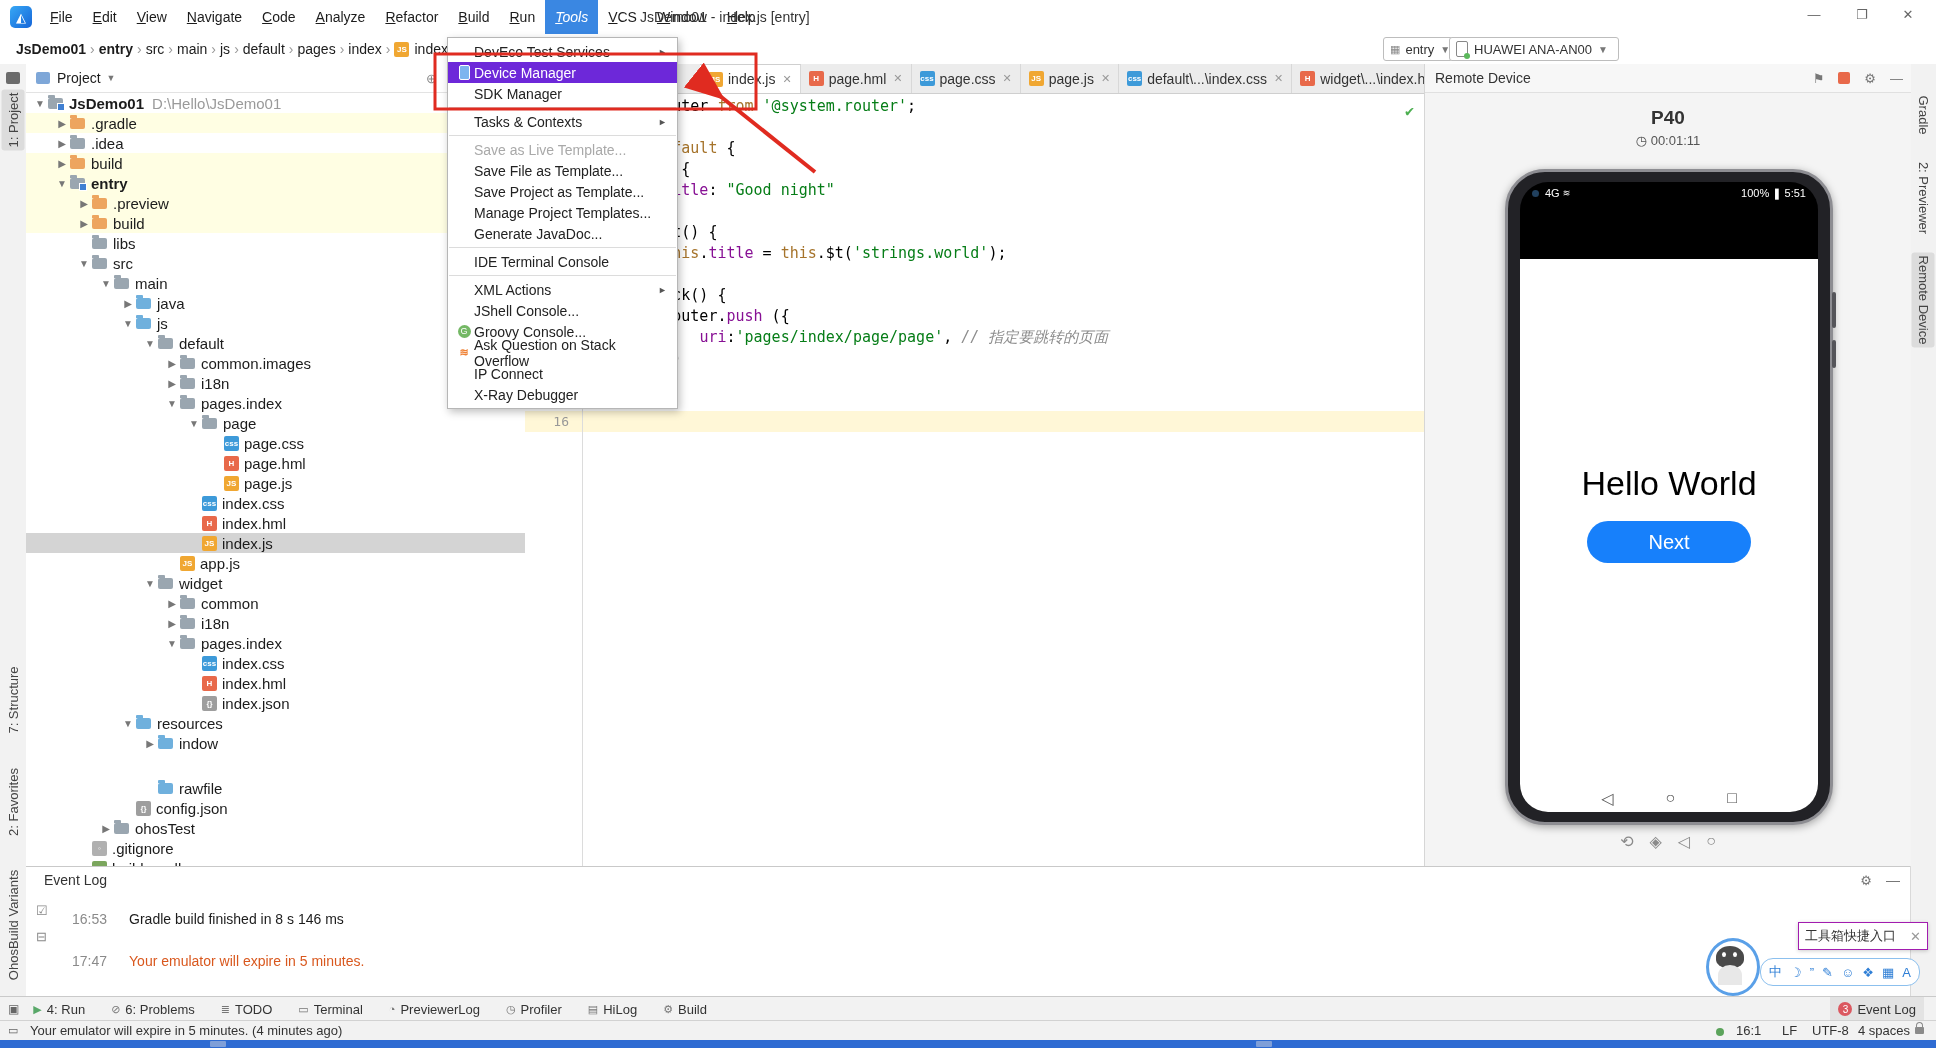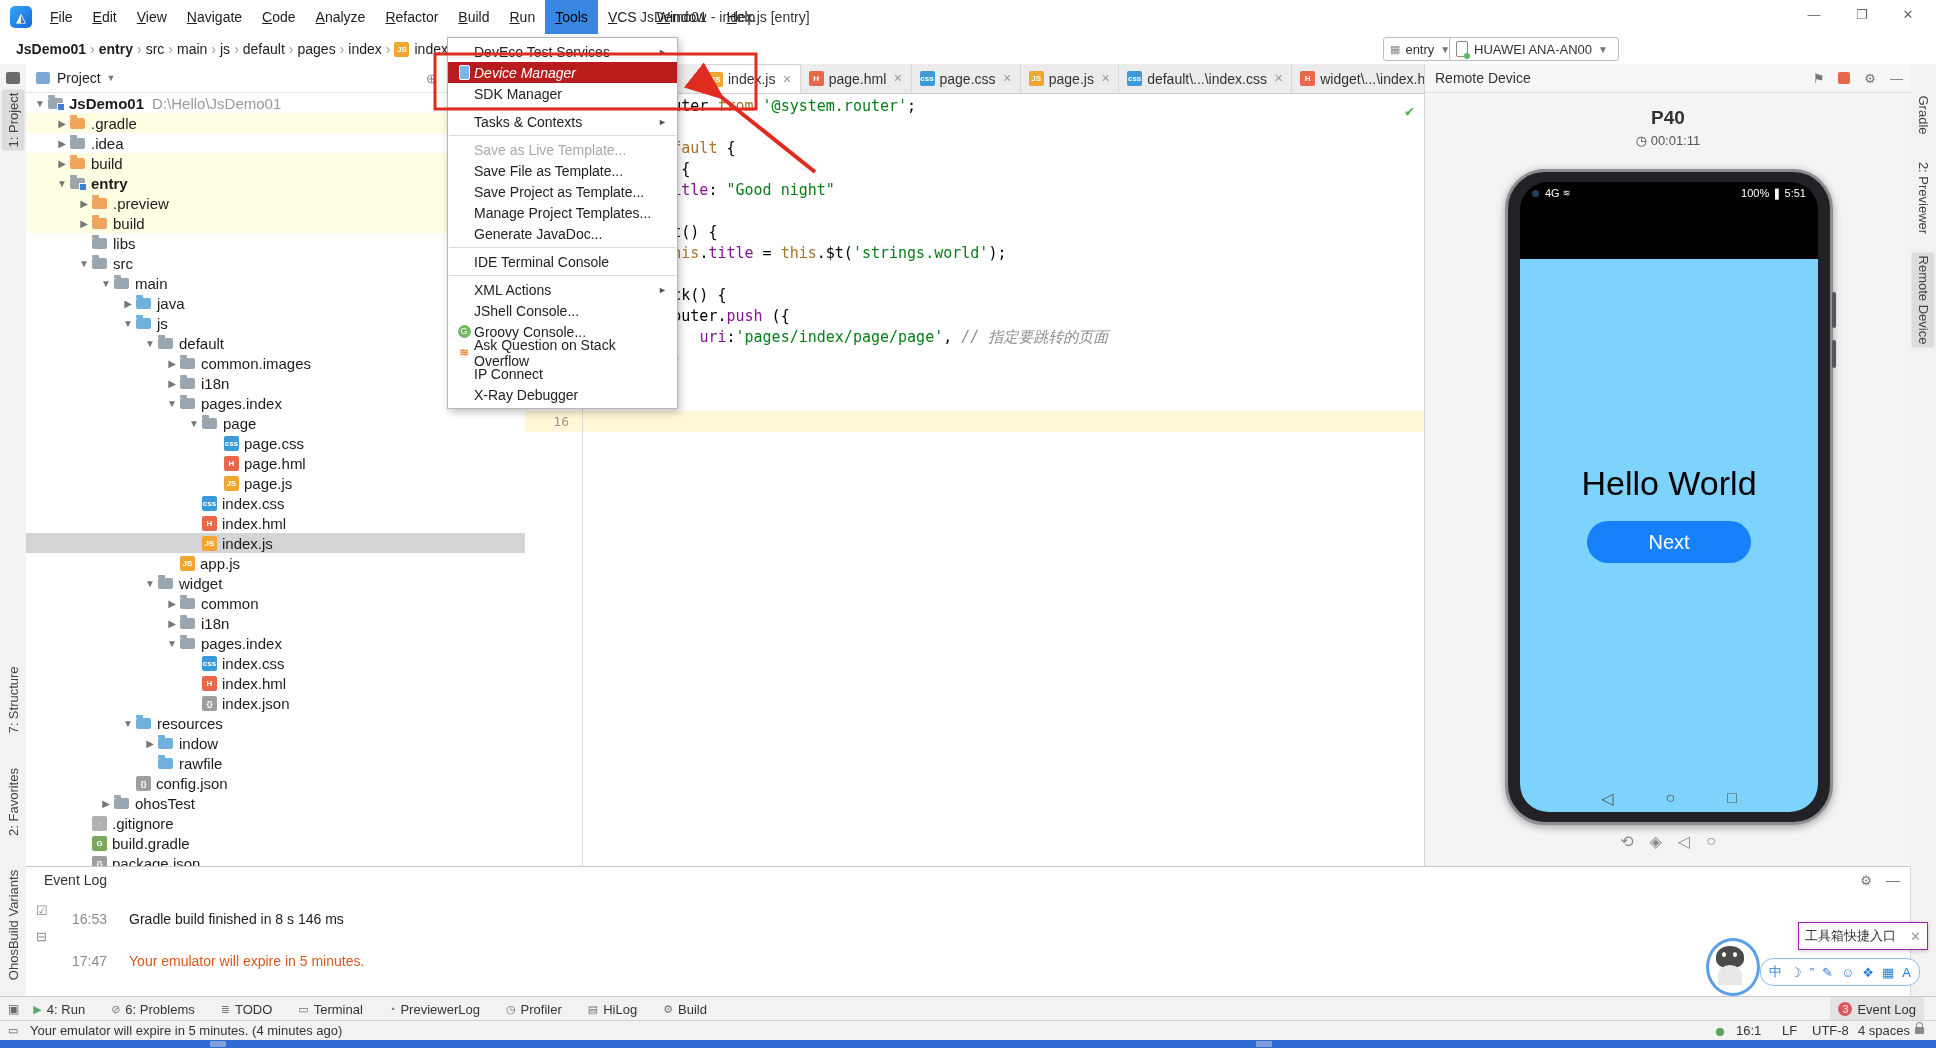--- a/index.html
+++ b/index.html
@@ -2,21 +2,21 @@
 <html><head>
 <meta charset="utf-8">
 <style>
   html,body{margin:0;padding:0;background:#555;}
   #app{position:relative;width:1936px;height:1048px;background:#f2f2f2;overflow:hidden;
        font-family:"Liberation Sans",sans-serif;font-size:14px;color:#1c1c1c;}
   
   #titlebar{position:absolute;left:0;top:0;width:1936px;height:34px;background:#fff;border-bottom:1px solid #d6d6d6;display:flex;align-items:center;}
   #logo{width:22px;height:22px;margin:0 8px 0 10px;border-radius:5px;background:linear-gradient(135deg,#37a8f5,#1565d8);color:#fff;font-size:13px;display:flex;align-items:center;justify-content:center;}
   .menu-item{padding:0 10px;height:34px;line-height:34px;cursor:default;}
-  .menu-item.active{background:#3a87e2;color:#000000;}
+  .menu-item.active{background:#3a87e2;color:#ffffff;font-style:italic;}
   #win-title{position:absolute;left:640px;top:0;height:34px;line-height:34px;color:#333;}
   .winbtn{position:absolute;top:0;width:44px;height:30px;text-align:center;line-height:30px;color:#666;font-size:13px;}
   
   #subbar{position:absolute;left:0;top:34px;width:1936px;height:30px;background:#fff;border-bottom:1px solid #d6d6d6;}
   #breadcrumb{position:absolute;left:16px;top:0;height:30px;display:flex;align-items:center;white-space:nowrap;}
   .crumb{margin-right:4px;} .crumb.b{font-weight:bold;}
   .crumb-sep{color:#999;margin-right:4px;}
   .combo{position:absolute;top:3px;height:22px;border:1px solid #bdbdbd;border-radius:3px;background:#fff;display:flex;align-items:center;padding:0 6px;font-size:13px;color:#333;}
   .combo .arr{margin-left:6px;color:#777;font-size:10px;}
   .fbadge{display:inline-flex;align-items:center;justify-content:center;width:15px;height:15px;border-radius:2px;color:#fff;font-size:8px;font-weight:bold;margin-right:5px;flex:0 0 auto;}
@@ -52,37 +52,37 @@
   .lno{position:absolute;left:0;width:44px;text-align:right;color:#999;font-size:13px;}
   .fold{position:absolute;left:46px;color:#888;font-size:10px;}
   .ctext{position:absolute;left:66px;}
   .k{color:#a6742c;} .s{color:#067d17;} .f{color:#871094;} .c{color:#8c8c8c;font-style:italic;} .p{color:#000;}
   #caretline{position:absolute;left:0;width:899px;height:21px;background:#fff7d7;}
   #insp-ok{position:absolute;right:10px;top:8px;color:#4caf50;font-size:15px;}
   
   #toolsmenu{position:absolute;left:447px;top:37px;width:229px;background:#fff;border:1px solid #b6b6b6;box-shadow:2px 3px 8px rgba(0,0,0,.25);padding:3px 0;z-index:40;}
   .mi{height:21px;display:flex;align-items:center;padding:0 10px 0 6px;font-size:14px;color:#222;}
   .mi .mic{width:20px;flex:0 0 auto;display:flex;align-items:center;justify-content:center;font-size:10px;}
-  .mi.sel{background:#b91c1c;color:#fff;font-style:italic;}
+  .mi.sel{background:#6d28d9;color:#fff;}
   .mi.dis{color:#a9a9a9;}
   .mi .sub{margin-left:auto;font-size:9px;color:#555;}
   .msep{height:1px;background:#dcdcdc;margin:3px 1px;}
   .mi-phone{width:9px;height:13px;border:1px solid #fff;border-radius:2px;background:#7db4ef;}
   .mi-groovy{width:13px;height:13px;border-radius:50%;background:#74b865;color:#fff;font-size:9px;line-height:13px;text-align:center;}
   .mi-so{color:#ef8236;font-weight:bold;font-size:11px;}
   
   #remote{position:absolute;left:1424px;top:64px;width:486px;height:802px;background:#f4f4f4;border-left:1px solid #d6d6d6;}
   #remote-header{height:28px;border-bottom:1px solid #e0e0e0;display:flex;align-items:center;padding:0 8px 0 10px;font-size:14px;color:#333;background:#f7f7f7;}
   .rh-ico{margin-left:14px;color:#777;font-size:13px;}
   .sq-orange{width:12px;height:12px;background:#e8694a;border-radius:2px;margin-left:14px;}
   #phone{position:absolute;left:80px;top:105px;width:322px;height:650px;border-radius:40px;background:#222226;border:3px solid #8d8d92;box-shadow:0 2px 8px rgba(0,0,0,.35);}
   #screen{position:absolute;left:12px;top:10px;right:12px;bottom:10px;border-radius:28px;background:#000;overflow:hidden;color:#fff;}
   #p-status{height:22px;display:flex;align-items:center;font-size:11px;padding:0 12px;color:#fff;}
   #p-appbar{height:48px;display:flex;align-items:center;font-size:15px;padding:0 18px;color:#fff;}
-  #p-content{position:absolute;left:0;right:0;top:77px;bottom:0;background:#7dd3fc;color:#000;}
+  #p-content{position:absolute;left:0;right:0;top:77px;bottom:0;background:#ffffff;color:#000;}
   #hello{position:absolute;left:0;right:0;top:205px;text-align:center;font-size:34px;color:#000;}
   #nextbtn{position:absolute;left:50%;top:262px;transform:translateX(-50%);width:164px;height:42px;border-radius:21px;background:#1780fb;color:#fff;font-size:20px;display:flex;align-items:center;justify-content:center;}
   #p-nav{position:absolute;left:0;right:0;bottom:4px;display:flex;justify-content:center;gap:52px;color:#555;font-size:16px;}
   .side-nub{position:absolute;right:-6px;width:4px;border-radius:2px;background:#55555a;}
   #under-icons{position:absolute;left:0;width:100%;top:768px;display:flex;justify-content:center;gap:16px;color:#8a8a8a;font-size:16px;}
   
   #eventlog{position:absolute;left:26px;top:866px;width:1884px;height:130px;background:#fff;border-top:1px solid #c9c9c9;}
   #el-header{height:26px;display:flex;align-items:center;padding:0 10px 0 18px;font-size:14px;color:#333;}
   .el-row{position:absolute;left:46px;font-size:14px;white-space:nowrap;}
   .el-time{color:#8a8a8a;margin-right:22px;}
@@ -367,21 +367,21 @@
         <div class="trow" style="padding-left: 94px;">
           <span class="chev">▼</span>
           <span class="folder f-blue"></span>
           <span>resources</span>
         </div>
         <div class="trow" style="padding-left: 116px;">
           <span class="chev">▶</span>
           <span class="folder f-blue"></span>
           <span>indow</span>
         </div>
-        <div class="trow" style="padding-left: 116px;">
+        <div class="trow" style="padding-left: 116px; margin-top: 25px;">
           <span class="chev"></span>
           <span class="folder f-blue"></span>
           <span>rawfile</span>
         </div>
         <div class="trow" style="padding-left: 94px;">
           <span class="chev"></span>
           <span class="fbadge" style="background: rgb(158, 158, 158);">{}</span>
           <span>config.json</span>
         </div>
         <div class="trow" style="padding-left: 72px;">

